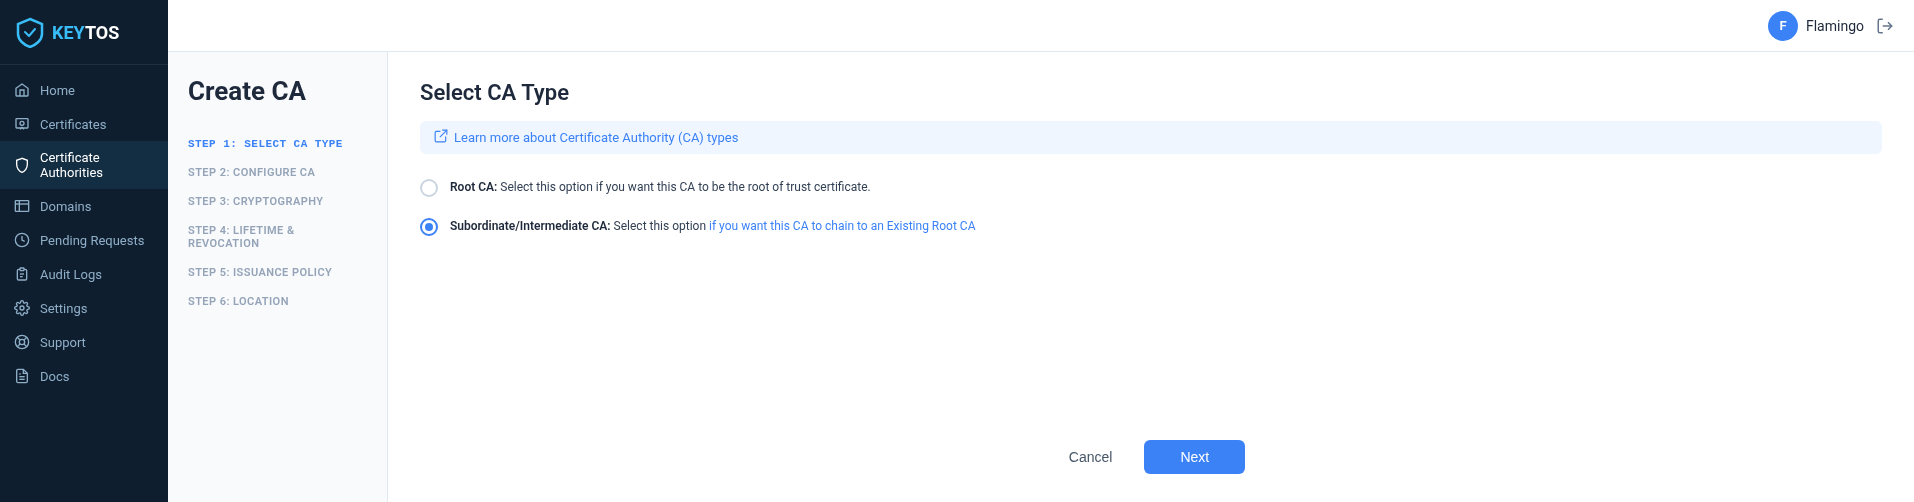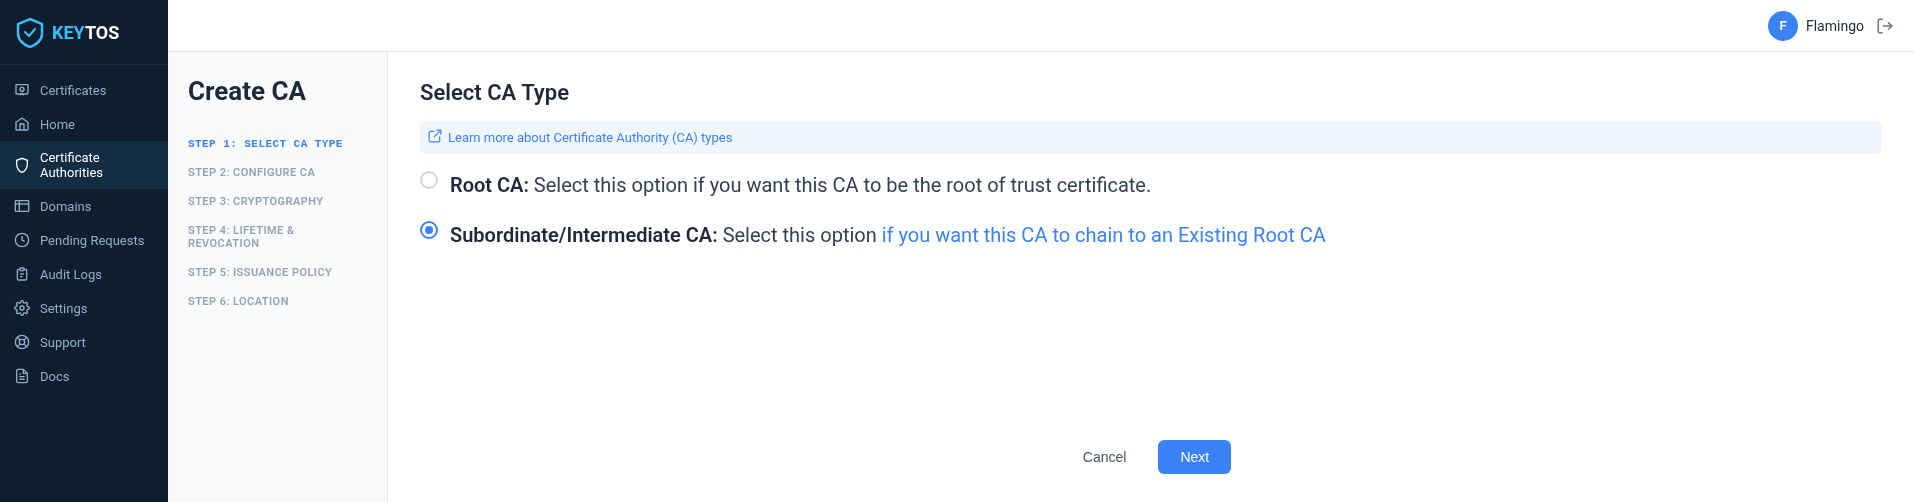--- a/index.html
+++ b/index.html
@@ -148,25 +148,25 @@
       color: #1e293b;
       margin-bottom: 16px;
     }
     .info-link {
       display: inline-flex;
       align-items: center;
       gap: 6px;
       background: #eff6ff;
       color: #3b82f6;
       font-size: 13px;
-      padding: 8px 8px;
+      padding: 8px 14px;
       border-radius: 6px;
       cursor: pointer;
       text-decoration: none;
-      margin-bottom: 16px;
+      margin-bottom: 24px;
     }
     .info-link .link-icon { font-size: 14px; }
 
     .radio-group {
       display: flex;
       flex-direction: column;
       gap: 20px;
       flex: 1;
     }
     .radio-option {
@@ -190,21 +190,21 @@
       border-color: #3b82f6;
     }
     .radio-circle.selected::after {
       content: '';
       width: 8px;
       height: 8px;
       border-radius: 50%;
       background: #3b82f6;
     }
     .radio-label {
-      font-size: 20px;
+      font-size: 12px;
       color: #334155;
       line-height: 1.5;
     }
     .radio-label strong {
       font-weight: 600;
       color: #1e293b;
     }
     .radio-label .highlight { color: #3b82f6; }
 
     .form-actions {
@@ -223,52 +223,52 @@
       cursor: pointer;
       padding: 8px 12px;
     }
     .btn-next {
       background: #3b82f6;
       color: #ffffff;
       border: none;
       border-radius: 6px;
       font-size: 14px;
       font-weight: 500;
-      padding: 9px 22px;
+      padding: 9px 36px;
       cursor: pointer;
     }
   </style>
 </head>
 <body>
 
 <div class="sidebar">
   <div class="sidebar-logo">
     <svg class="logo-icon" viewBox="0 0 32 32" fill="none" xmlns="http://www.w3.org/2000/svg">
       <path d="M16 3 L28 8 L28 18 C28 24 22 29 16 31 C10 29 4 24 4 18 L4 8 Z" fill="none" stroke="#38bdf8" stroke-width="2.5"></path>
       <path d="M11 16 L15 20 L21 13" stroke="#38bdf8" stroke-width="2" stroke-linecap="round" stroke-linejoin="round"></path>
     </svg>
     <span class="logo-text"><span>KEY</span>TOS</span>
   </div>
   <nav class="sidebar-nav">
 
     <div class="nav-item">
       <svg class="nav-icon" fill="none" stroke="currentColor" stroke-width="2" viewBox="0 0 24 24">
+          <path d="M3 9.5L12 3l9 6.5V20a1 1 0 01-1 1H4a1 1 0 01-1-1V9.5z"></path>
+          <path d="M9 21V12h6v9"></path>
+        </svg>
+      <span>Home</span>
+    </div>
+
+    <div class="nav-item">
+      <svg class="nav-icon" fill="none" stroke="currentColor" stroke-width="2" viewBox="0 0 24 24">
           <rect x="3" y="4" width="18" height="14" rx="1"></rect>
           <circle cx="12" cy="11" r="3"></circle>
           <path d="M9 20l3-3 3 3"></path>
         </svg>
       <span>Certificates</span>
-    </div>
-
-    <div class="nav-item">
-      <svg class="nav-icon" fill="none" stroke="currentColor" stroke-width="2" viewBox="0 0 24 24">
-          <path d="M3 9.5L12 3l9 6.5V20a1 1 0 01-1 1H4a1 1 0 01-1-1V9.5z"></path>
-          <path d="M9 21V12h6v9"></path>
-        </svg>
-      <span>Home</span>
     </div>
 
     <div class="nav-item active">
       <svg class="nav-icon" fill="none" stroke="currentColor" stroke-width="2" viewBox="0 0 24 24">
           <path d="M12 2L4 5v6c0 5.5 3.5 10.7 8 12 4.5-1.3 8-6.5 8-12V5z"></path>
         </svg>
       <span>Certificate Authorities</span>
     </div>
 
     <div class="nav-item">

